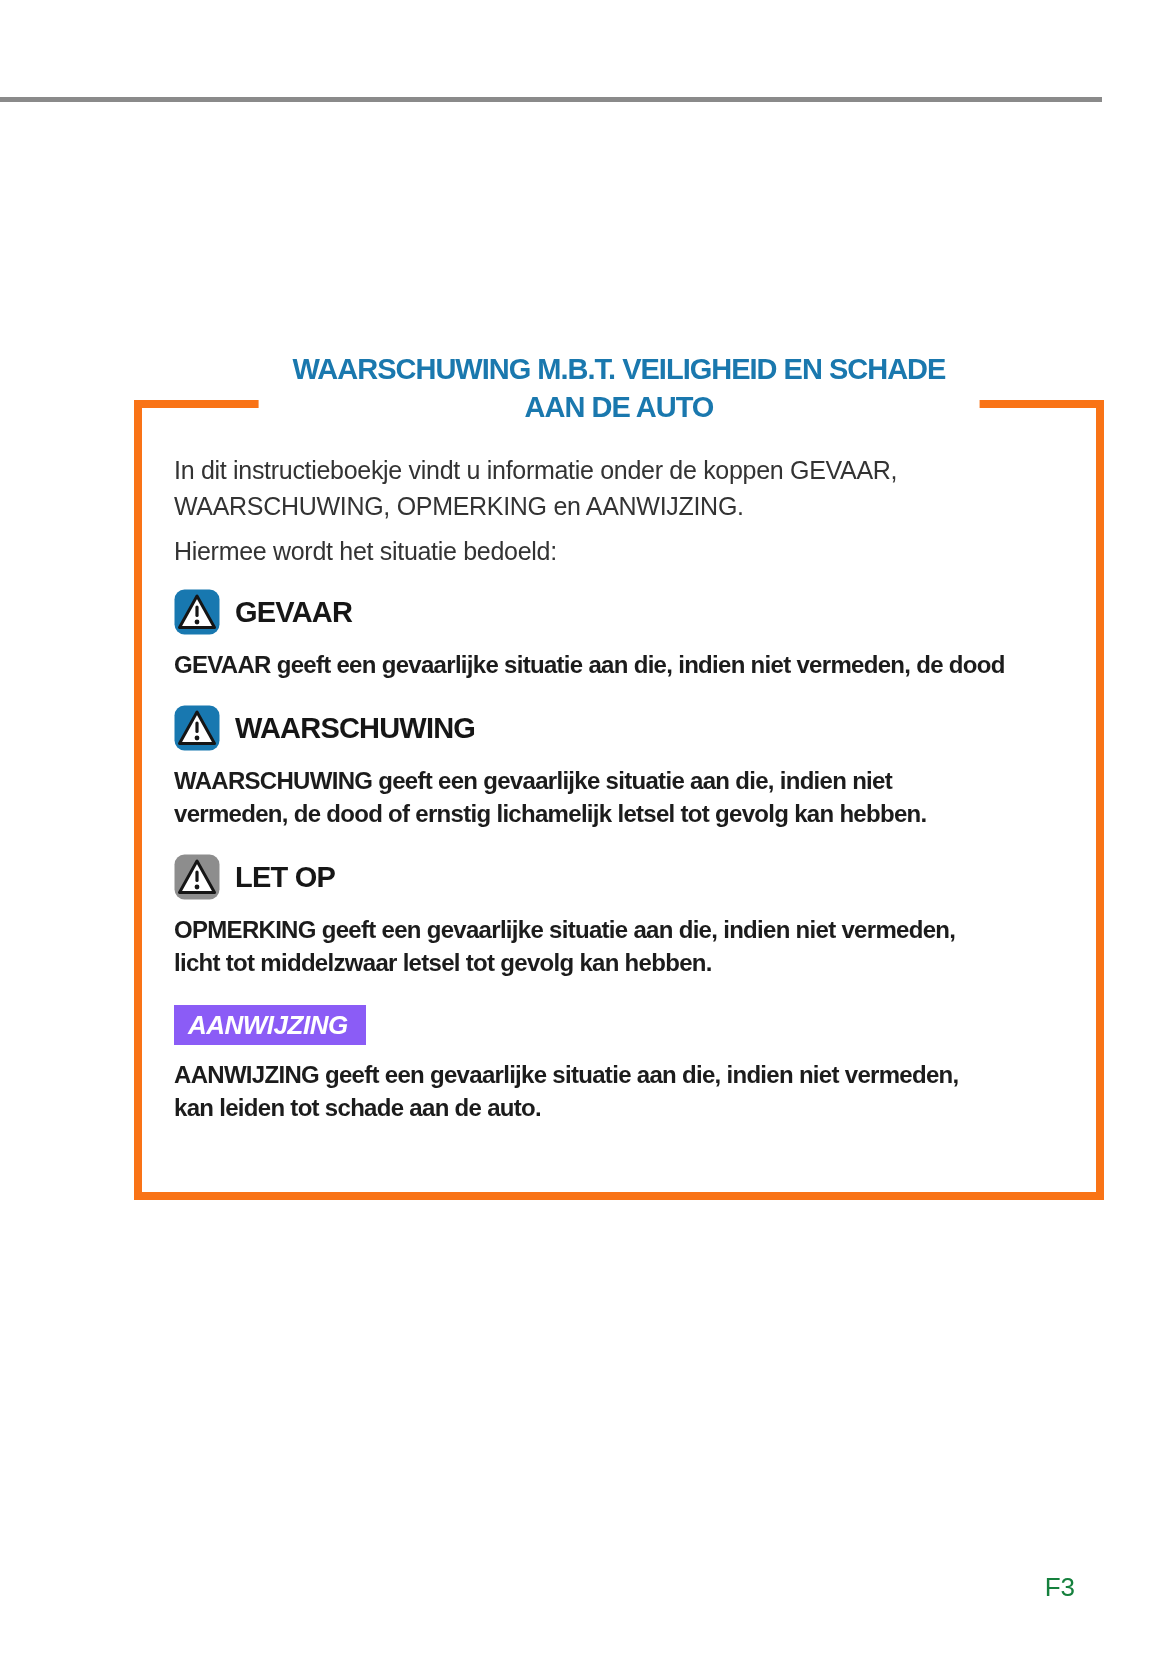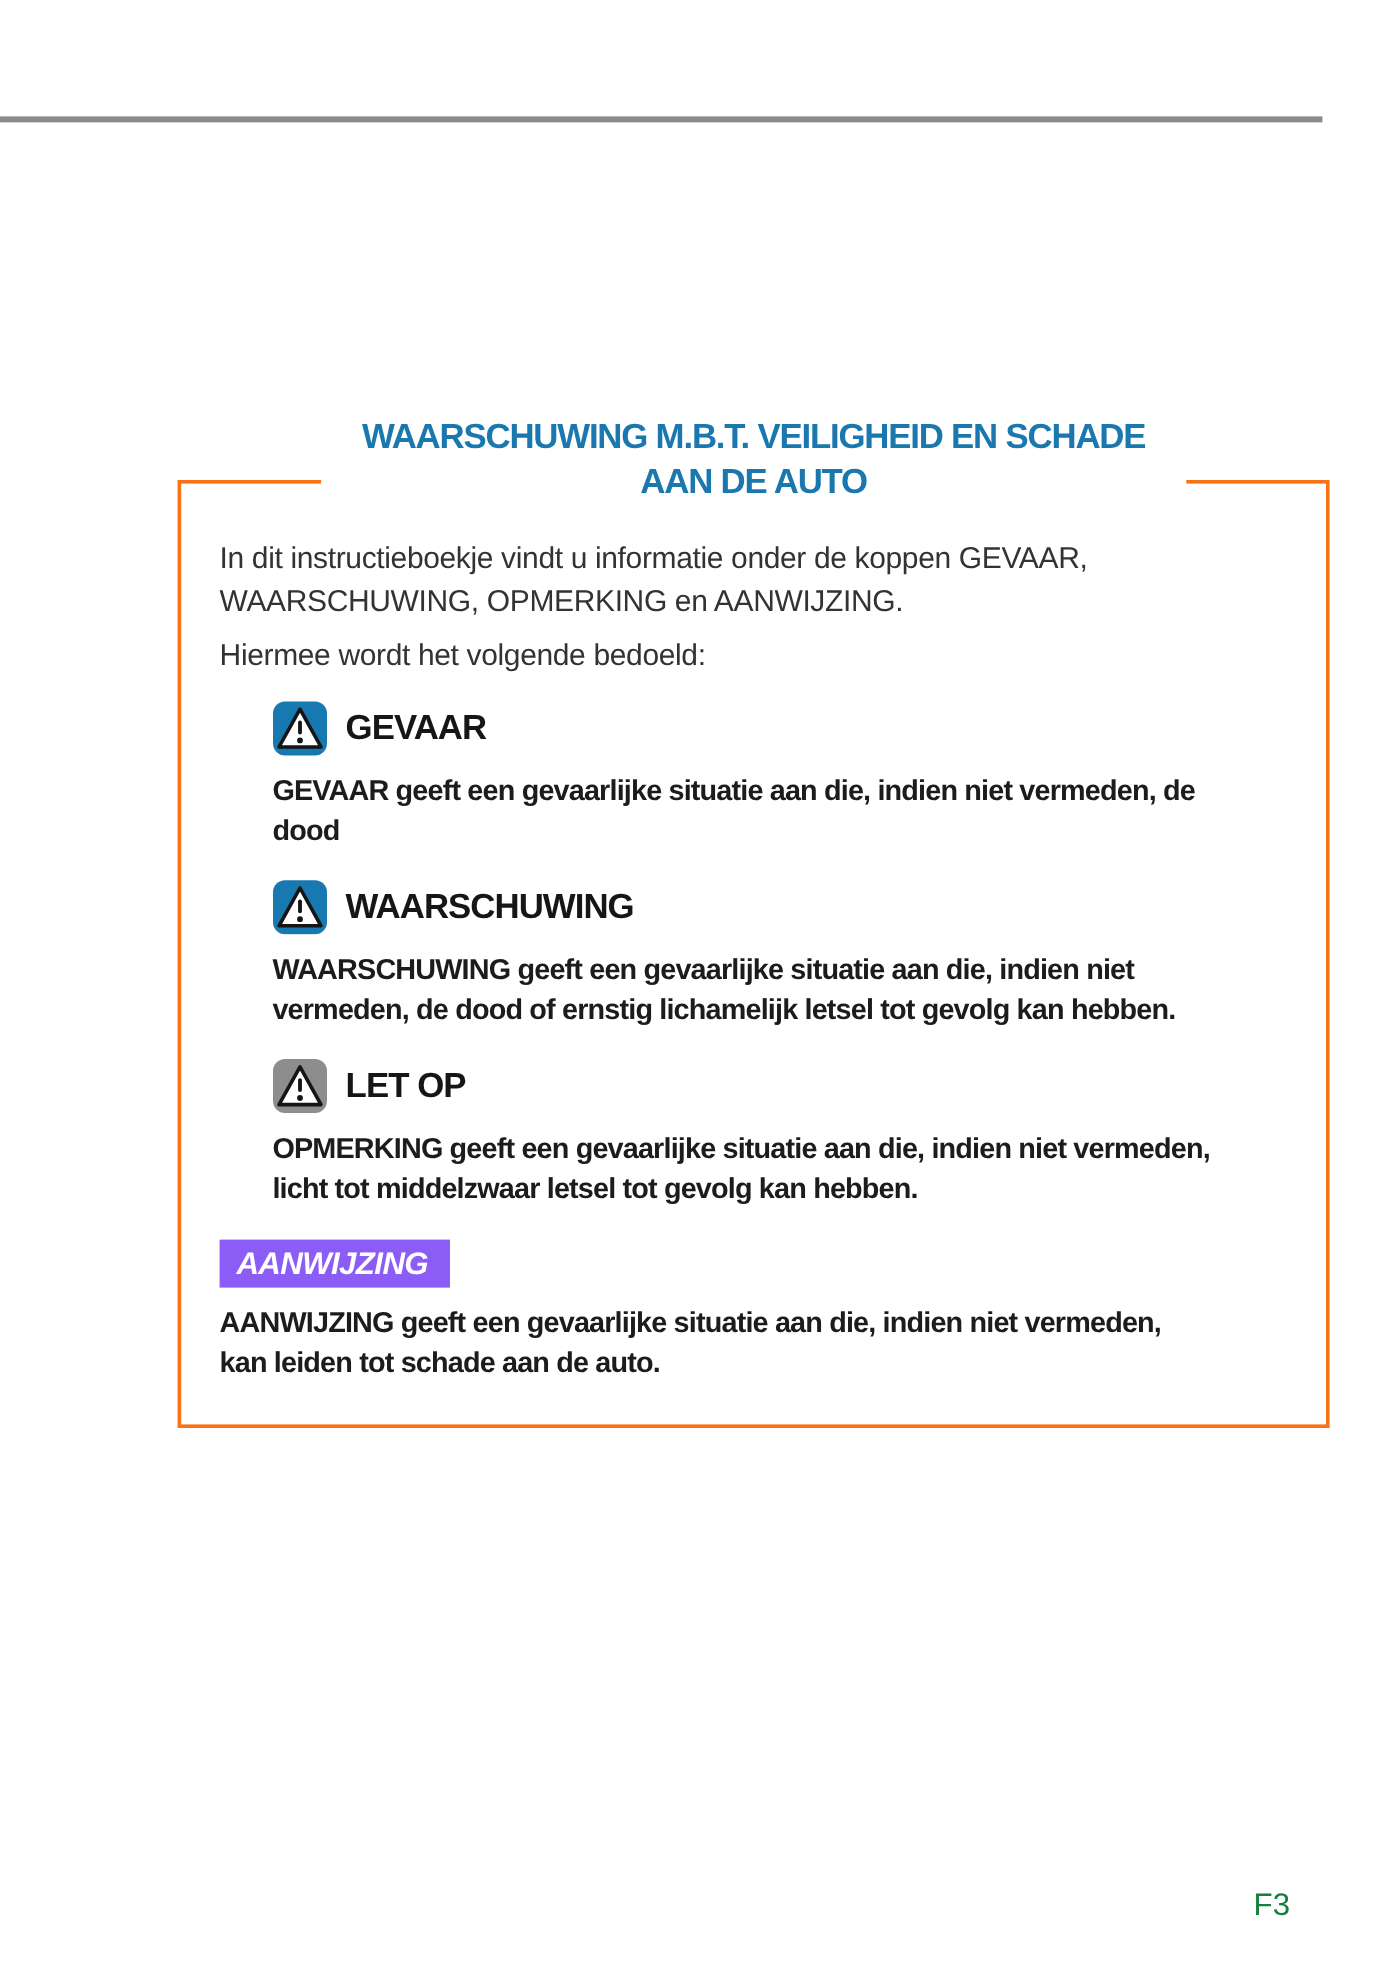--- a/index.html
+++ b/index.html
@@ -10,23 +10,23 @@
     overflow:hidden;
     font-family:"Liberation Sans", sans-serif;
     color:#1f1f1f;
   }
   .top-rule{
     position:absolute;left:0;top:97px;
     width:1102px;height:5px;
     background:#8a8a8a;
   }
   .warning-box{
-    position:absolute;left:148px;top:400px;
+    position:absolute;left:134px;top:400px;
     width:954px;height:784px;
-    border:3px solid #f97316;
+    border:8px solid #f97316;
     box-sizing:content-box;
   }
   .box-title{
     position:absolute;top:-58px;left:50%;
     transform:translateX(-50%);
     background:#ffffff;
     padding:0 34px;
     text-align:center;
     font-weight:bold;
     font-size:29px;line-height:38px;
@@ -41,21 +41,21 @@
     font-size:25px;line-height:36px;
     color:#333333;
     letter-spacing:-0.3px;
   }
   .lead-in{
     margin-top:9px;
     font-size:25px;line-height:36px;
     color:#333333;
     letter-spacing:-0.3px;
   }
-  .section{margin-top:24px;margin-left:44px;}
+  .section{margin-top:24px;}
   .section.first{margin-top:20px;}
   .sec-head{
     display:flex;align-items:center;gap:15px;
   }
   .sec-head h2{
     margin:0;
     font-size:29px;line-height:32px;
     font-weight:bold;
     letter-spacing:-0.8px;
     color:#161616;
@@ -98,21 +98,21 @@
 
     <div class="box-title">
       <div>WAARSCHUWING M.B.T. VEILIGHEID EN SCHADE</div>
       <div>AAN DE AUTO</div>
     </div>
 
     <div class="box-content">
 
       <div class="intro-line">In dit instructieboekje vindt u informatie onder de koppen GEVAAR,</div>
       <div class="intro-line">WAARSCHUWING, OPMERKING en AANWIJZING.</div>
-      <div class="lead-in">Hiermee wordt het volgende bedoeld:</div>
+      <div class="lead-in">Hiermee wordt het situatie bedoeld:</div>
 
       <div class="section first">
         <div class="sec-head">
           <svg class="warn-icon" viewBox="0 0 46 46" aria-hidden="true">
             <rect x="0.5" y="0.5" width="45" height="45" rx="10" fill="#1878b0"></rect>
             <path d="M23 7 L5.5 38.5 H40.5 Z" fill="#ffffff" stroke="#151515" stroke-width="3" stroke-linejoin="round"></path>
             <rect x="21.4" y="16.5" width="3.2" height="11.5" rx="1.6" fill="#151515"></rect>
             <circle cx="23" cy="33" r="2.4" fill="#151515"></circle>
           </svg>
           <h2>GEVAAR</h2>

